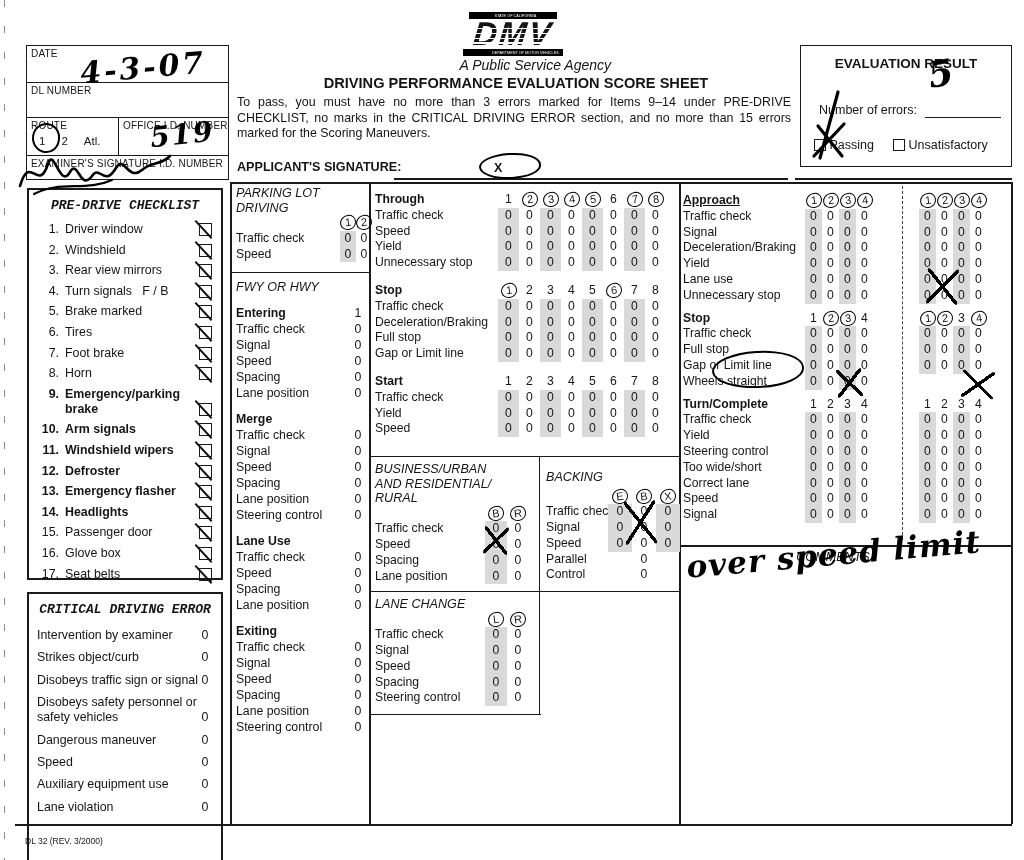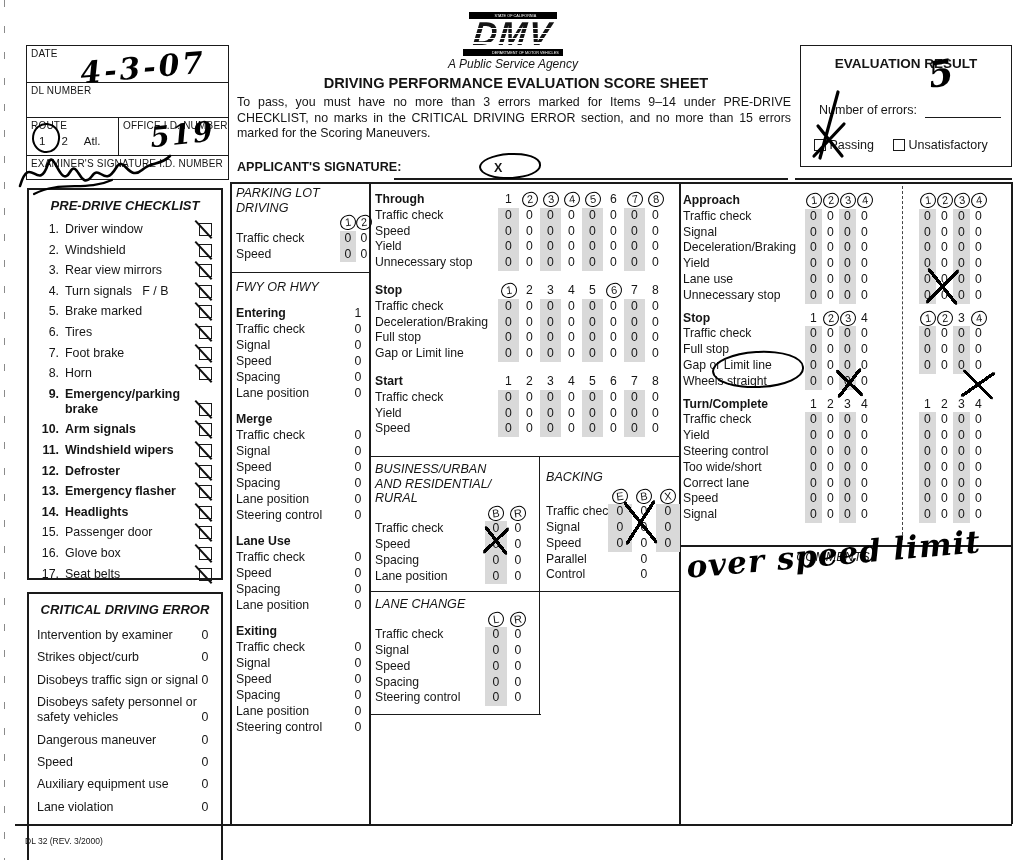--- a/index.html
+++ b/index.html
@@ -6,21 +6,21 @@
   html,body { background:#fff; }
   body {
     position: relative;
     width: 1024px; height: 860px;
     font-family: "Liberation Sans", sans-serif;
     color: #151515;
     overflow: hidden;
   }
   .abs { position:absolute; }
   .line { position:absolute; background:#1a1a1a; }
-  .ital { font-style: italic; }
+  .ital { font-style: italic; font-family: Liberation Mono, monospace; }
   .bold { font-weight: bold; }
 
   
   #edge { left:4px; top:0; width:1px; height:860px;
     background: repeating-linear-gradient(180deg,#8a8a8a 0 7px, transparent 7px 26px); }
 
   
   #idbox { left:26px; top:45px; width:203px; height:135px; border:1.6px solid #1a1a1a; }
   .idlabel { font-size:10px; letter-spacing:.2px; padding:2px 0 0 4px; }
   .idrow1 { height:37px; border-bottom:1.6px solid #1a1a1a; }
@@ -33,21 +33,21 @@
 
   
   #logo { left:447px; top:12px; width:132px; text-align:center; }
   .logo-bar { position:relative; width:88px; height:7px; background:#000; margin:0 auto; overflow:hidden; }
   .logo-bar span { position:absolute; left:0; top:0; width:100%; height:100%; color:#fff;
     font-size:9px; line-height:7px; transform:scale(.42); transform-origin:center; white-space:nowrap; }
   .logo-dmv { position:relative; font-size:33px; line-height:30px; font-weight:bold; font-style:italic;
     letter-spacing:2px; transform:skewX(-6deg); }
   .logo-dmv .stripes { position:absolute; left:12px; right:12px; top:5px; bottom:5px;
     background: repeating-linear-gradient(180deg, transparent 0 3.5px, #fff 3.5px 5px); }
-  #tagline { left:415px; top:57px; width:196px; text-align:center; font-size:12px; font-style:italic; }
+  #tagline { left:415px; top:57px; width:196px; text-align:right; font-size:14px; font-style:italic; }
   #title { left:240px; top:75px; width:552px; text-align:center; font-weight:bold; font-size:14.6px; }
   #instructions { left:237px; top:95px; width:554px; font-size:12.4px; line-height:15.6px; text-align:justify; }
   #applicant { left:237px; top:160px; font-weight:bold; font-size:12.6px; }
   #applicant-x { left:494px; top:161px; font-weight:bold; font-size:12.5px; }
 
   
   #evalbox { left:800px; top:45px; width:212px; height:122px; border:1.6px solid #1a1a1a; }
   #evalbox .etitle { text-align:center; font-weight:bold; font-size:13.5px; margin-top:10px; }
   .cb { display:inline-block; width:12px; height:12px; border:1.7px solid #1a1a1a; vertical-align:-2px; }
 
@@ -735,21 +735,21 @@
         <span class="gcell sh" style="width: 22px;">0</span>
         <span class="gcell" style="width: 22px;">0</span>
       </div>
     </div>
 </div>
 
 <div id="turns" class="abs">
   <div id="turns-groups">
       <div class="tgroup">
         <div class="grow">
-          <span class="glabel gname" style="width: 122px;">Approach</span>
+          <span class="glabel gname" style="width: 122px; text-decoration: underline;">Approach</span>
           <span class="gcell ghcell" style="width: 17px;"><span class="circ">1</span></span>
           <span class="gcell ghcell" style="width: 17px;"><span class="circ">2</span></span>
           <span class="gcell ghcell" style="width: 17px;"><span class="circ">3</span></span>
           <span class="gcell ghcell" style="width: 17px;"><span class="circ">4</span></span>
           <span class="gsep"></span>
           <span class="gcell ghcell" style="width: 17px;"><span class="circ">1</span></span>
           <span class="gcell ghcell" style="width: 17px;"><span class="circ">2</span></span>
           <span class="gcell ghcell" style="width: 17px;"><span class="circ">3</span></span>
           <span class="gcell ghcell" style="width: 17px;"><span class="circ">4</span></span>
         </div>

